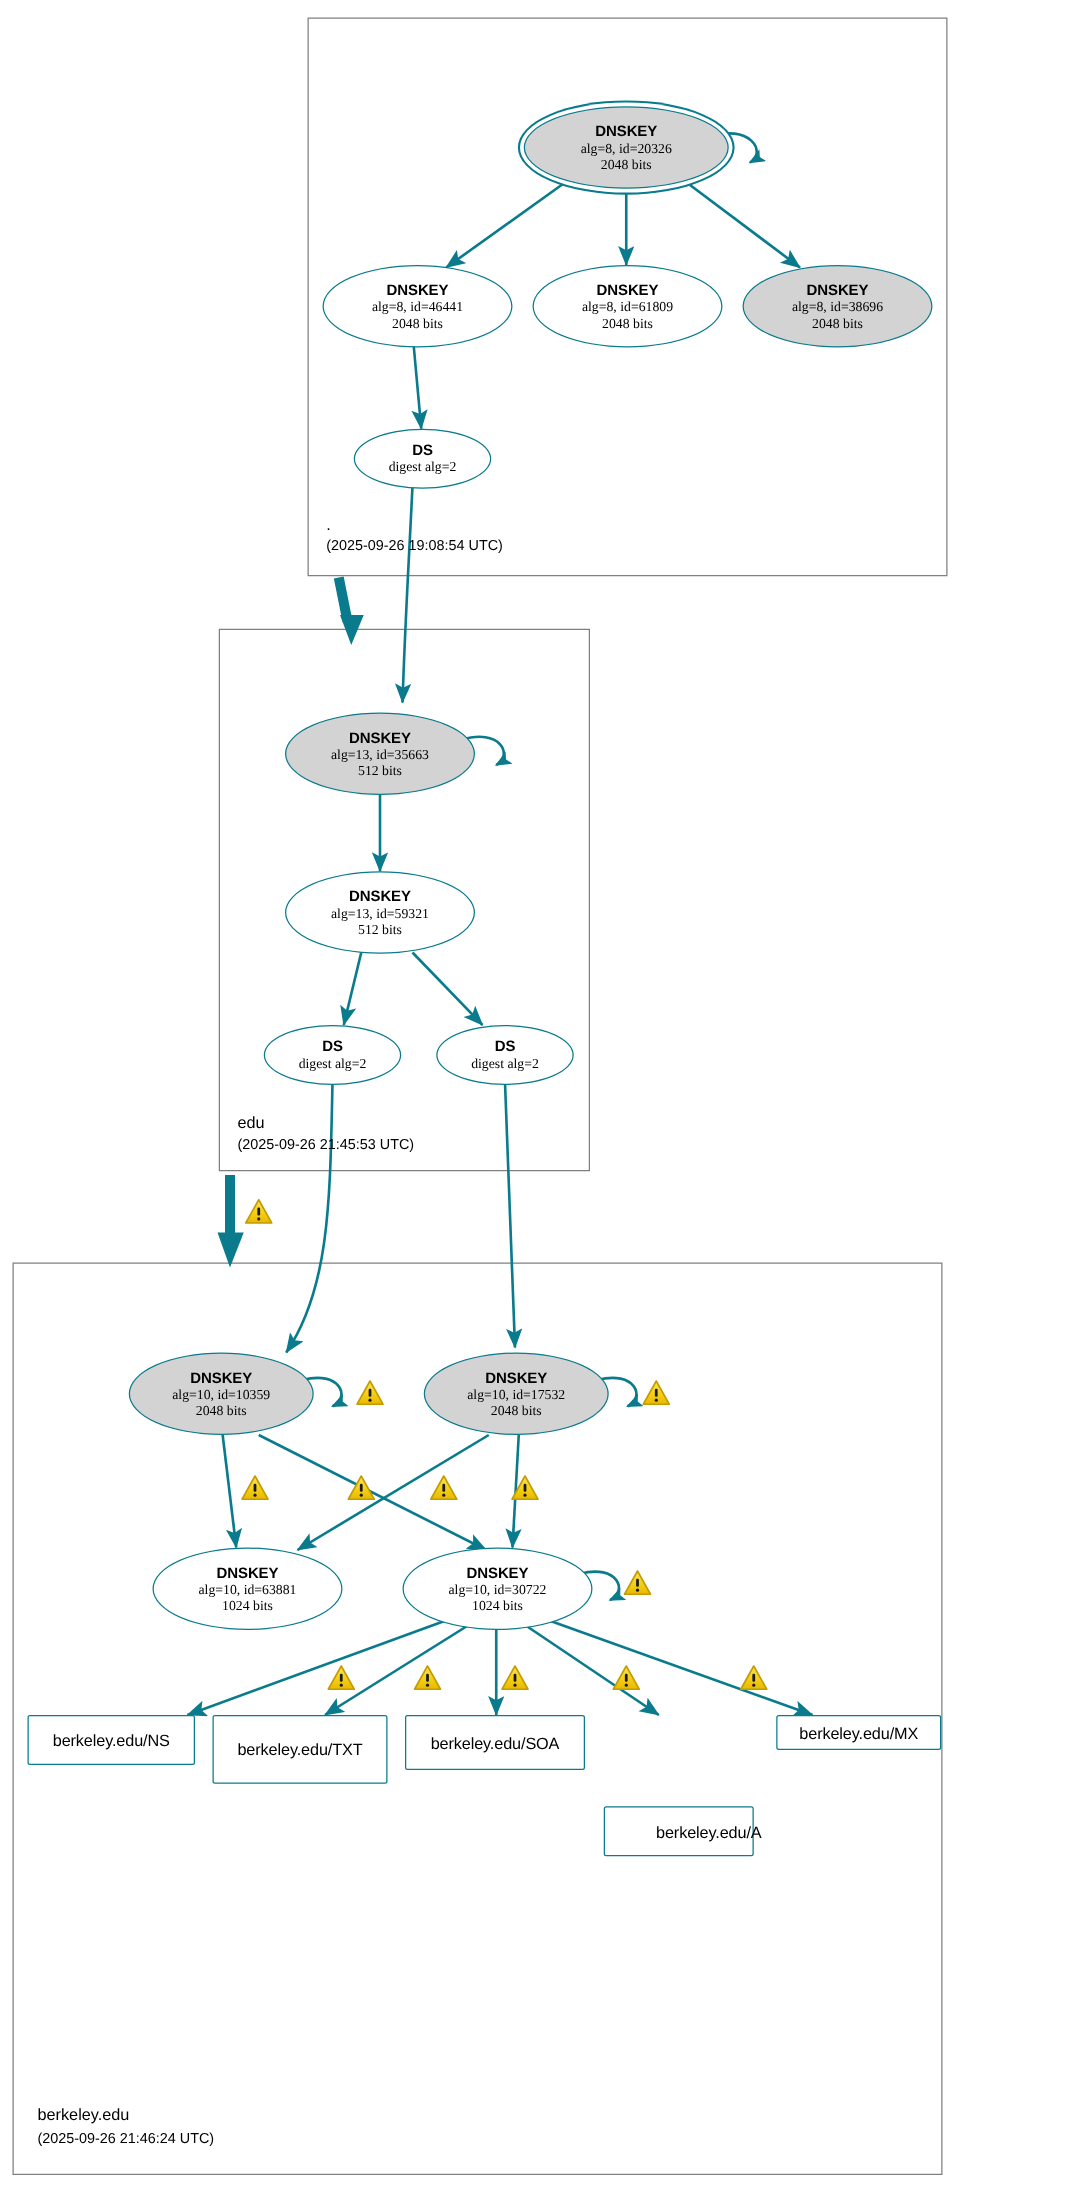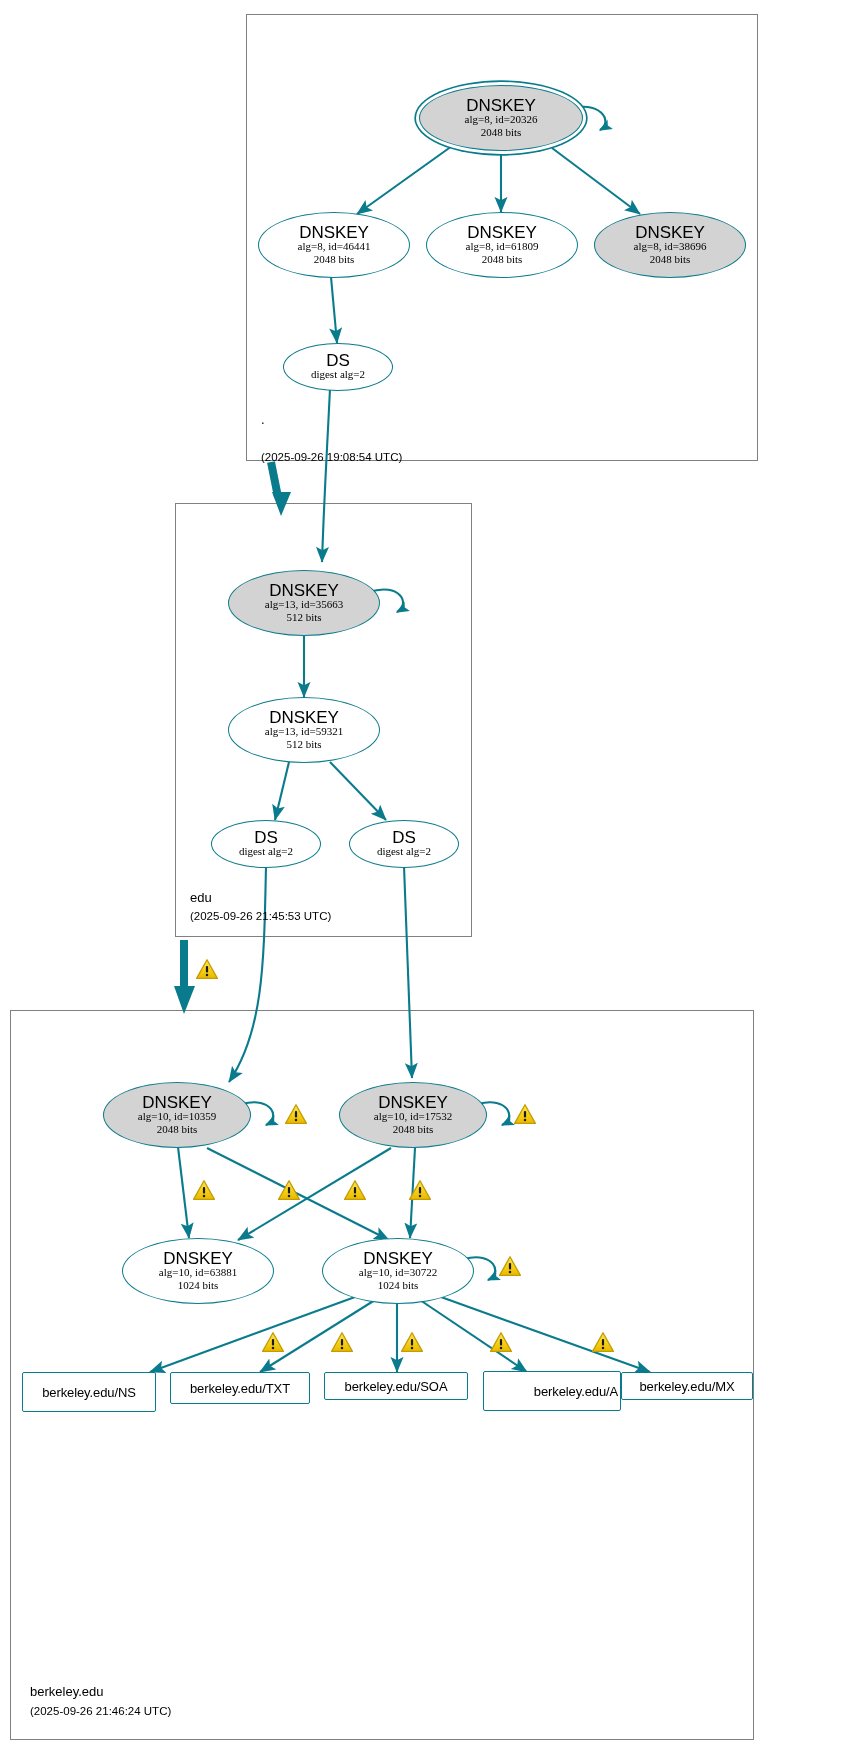--- a/index.html
+++ b/index.html
@@ -70,23 +70,24 @@
   .rrset {
     border: 1.7px solid #0a7b8c;
     border-radius: 2px;
     background: #ffffff;
     display: flex;
     align-items: center;
     justify-content: center;
   }
   .n-title {
     font-family: "Liberation Sans", sans-serif;
-    font-size: 17px;
+    font-size: 12px;
     line-height: 15px;
     letter-spacing: -0.1px;
+    font-weight: bold;
   }
   .n-sub {
     font-family: "Liberation Serif", serif;
     font-size: 11px;
     line-height: 12.5px;
   }
   .rrset-label {
     font-family: "Liberation Sans", sans-serif;
     font-size: 13px;
     letter-spacing: -0.1px;
@@ -193,21 +194,21 @@
     <span class="n-sub">alg=8, id=38696</span>
     <span class="n-sub">2048 bits</span>
   </div>
 
   <div class="node ellipse" style="left:283px; top:343px; width:110px; height:48px;">
     <span class="n-title">DS</span>
     <span class="n-sub">digest alg=2</span>
   </div>
 
   <div class="zone-label zone-name" style="left:261px; top:412px;">.</div>
-  <div class="zone-label zone-time" style="left:261px; top:451px;text-align:right;">(2025-09-26 19:08:54 UTC)</div>
+  <div class="zone-label zone-time" style="left:261px; top:431px;text-align:right;">(2025-09-26 19:08:54 UTC)</div>
 
   <div class="node ellipse filled" style="left:228px; top:570px; width:152px; height:66px;">
     <span class="n-title">DNSKEY</span>
     <span class="n-sub">alg=13, id=35663</span>
     <span class="n-sub">512 bits</span>
   </div>
 
   <div class="node ellipse" style="left:228px; top:697px; width:152px; height:66px;">
     <span class="n-title">DNSKEY</span>
     <span class="n-sub">alg=13, id=59321</span>
@@ -247,27 +248,27 @@
 
   <div class="node ellipse" style="left:322px; top:1238px; width:152px; height:66px;">
     <span class="n-title">DNSKEY</span>
     <span class="n-sub">alg=10, id=30722</span>
     <span class="n-sub">1024 bits</span>
   </div>
 
   <div class="node rrset" style="left:22px; top:1372px; width:134px; height:40px;">
     <span class="rrset-label">berkeley.edu/NS</span>
   </div>
-  <div class="node rrset" style="left:170px; top:1372px; width:140px; height:32px;">
+  <div class="node rrset" style="left:170px; top:1372px; width:140px; height:55px;">
     <span class="rrset-label">berkeley.edu/TXT</span>
   </div>
-  <div class="node rrset" style="left:324px; top:1372px; width:144px; height:28px;">
+  <div class="node rrset" style="left:324px; top:1372px; width:144px; height:44px;">
     <span class="rrset-label">berkeley.edu/SOA</span>
   </div>
-  <div class="node rrset" style="left:483px; top:1371px; width:138px; height:40px;padding-left:48px;">
+  <div class="node rrset" style="left:483px; top:1445px; width:120px; height:40px;padding-left:48px;">
     <span class="rrset-label">berkeley.edu/A</span>
   </div>
   <div class="node rrset" style="left:621px; top:1372px; width:132px; height:28px;">
     <span class="rrset-label">berkeley.edu/MX</span>
   </div>
 
   <div class="zone-label zone-name" style="left:30px; top:1684px;">berkeley.edu</div>
   <div class="zone-label zone-time" style="left:30px; top:1705px;">(2025-09-26 21:46:24 UTC)</div>
 
   <svg class="layer" viewBox="0 0 864 1752" xmlns="http://www.w3.org/2000/svg">

